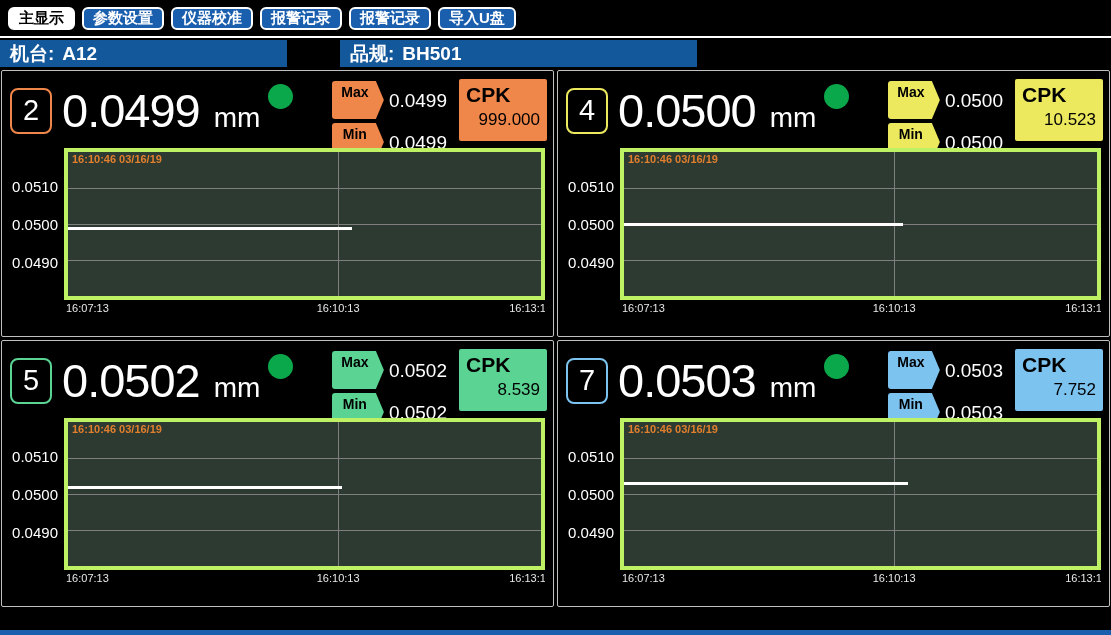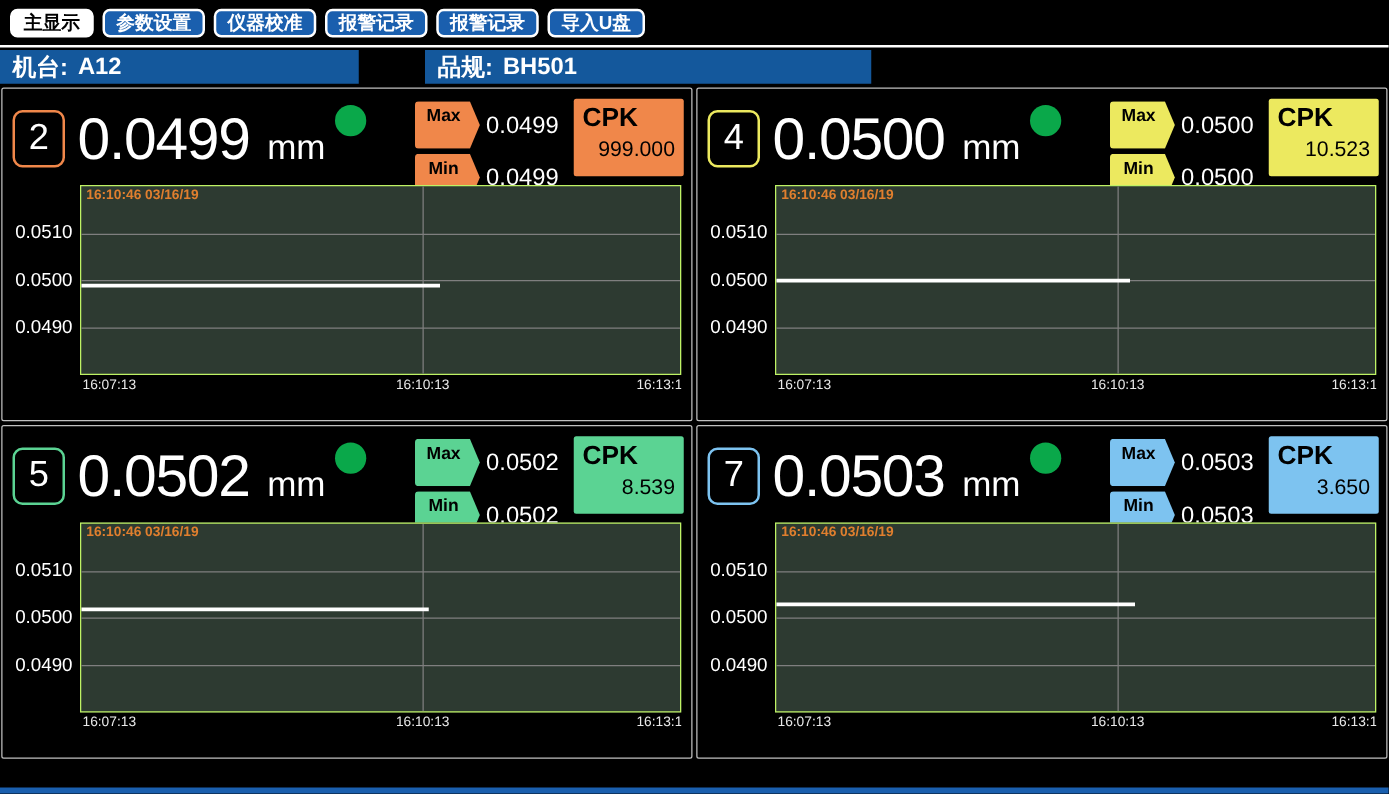--- a/index.html
+++ b/index.html
@@ -62,21 +62,21 @@
     width:88px;height:62px;flex:none;background:var(--accent);color:#000;
     padding:3px 7px;align-self:flex-start;margin-top:3px;margin-left:6px;border-radius:2px;
   }
   .cpk-label{font-size:21px;font-weight:bold;line-height:1.2;}
   .cpk-value{font-size:17px;text-align:right;margin-top:3px;}
   
   .chart-row{display:flex;margin:3px 8px 0 0;height:152px;}
   .y-axis{width:62px;flex:none;position:relative;color:#fff;font-size:15px;}
   .yt{position:absolute;right:6px;transform:translateY(-50%);}
   .yt1{top:25%;}.yt2{top:50%;}.yt3{top:75%;}
-  .chart{flex:1;position:relative;background:var(--chart-bg);border:1px solid #bef264;overflow:hidden;}
+  .chart{flex:1;position:relative;background:var(--chart-bg);border:4px solid #bef264;overflow:hidden;}
   .stamp{position:absolute;top:1px;left:4px;color:var(--timestamp-orange);font-size:11px;font-weight:bold;}
   .gl{position:absolute;background:var(--grid-line);}
   .gl.h{left:0;right:0;height:1px;}
   .gl.v{top:0;bottom:0;width:1px;}
   .h1{top:25%;}.h2{top:50%;}.h3{top:75%;}
   .v1{left:57%;}
   .trace{position:absolute;left:0;height:3px;background:#fff;transform:translateY(-1px);}
   .x-axis{margin:2px 8px 0 62px;height:15px;position:relative;overflow:hidden;
           color:#e8e8e8;font-size:11px;}
   .xt{position:absolute;top:0;white-space:nowrap;}
@@ -262,21 +262,21 @@
           <span class="mm-badge">Max</span>
           <span class="mm-val">0.0503</span>
         </div>
         <div class="mm-row">
           <span class="mm-badge">Min</span>
           <span class="mm-val">0.0503</span>
         </div>
       </div>
       <div class="cpk">
         <div class="cpk-label">CPK</div>
-        <div class="cpk-value">3.650</div>
+        <div class="cpk-value">7.752</div>
       </div>
     </div>
     <div class="chart-row">
       <div class="y-axis">
         <span class="yt yt1">0.0510</span>
         <span class="yt yt2">0.0500</span>
         <span class="yt yt3">0.0490</span>
       </div>
       <div class="chart">
         <span class="stamp">16:10:46 03/16/19</span>

